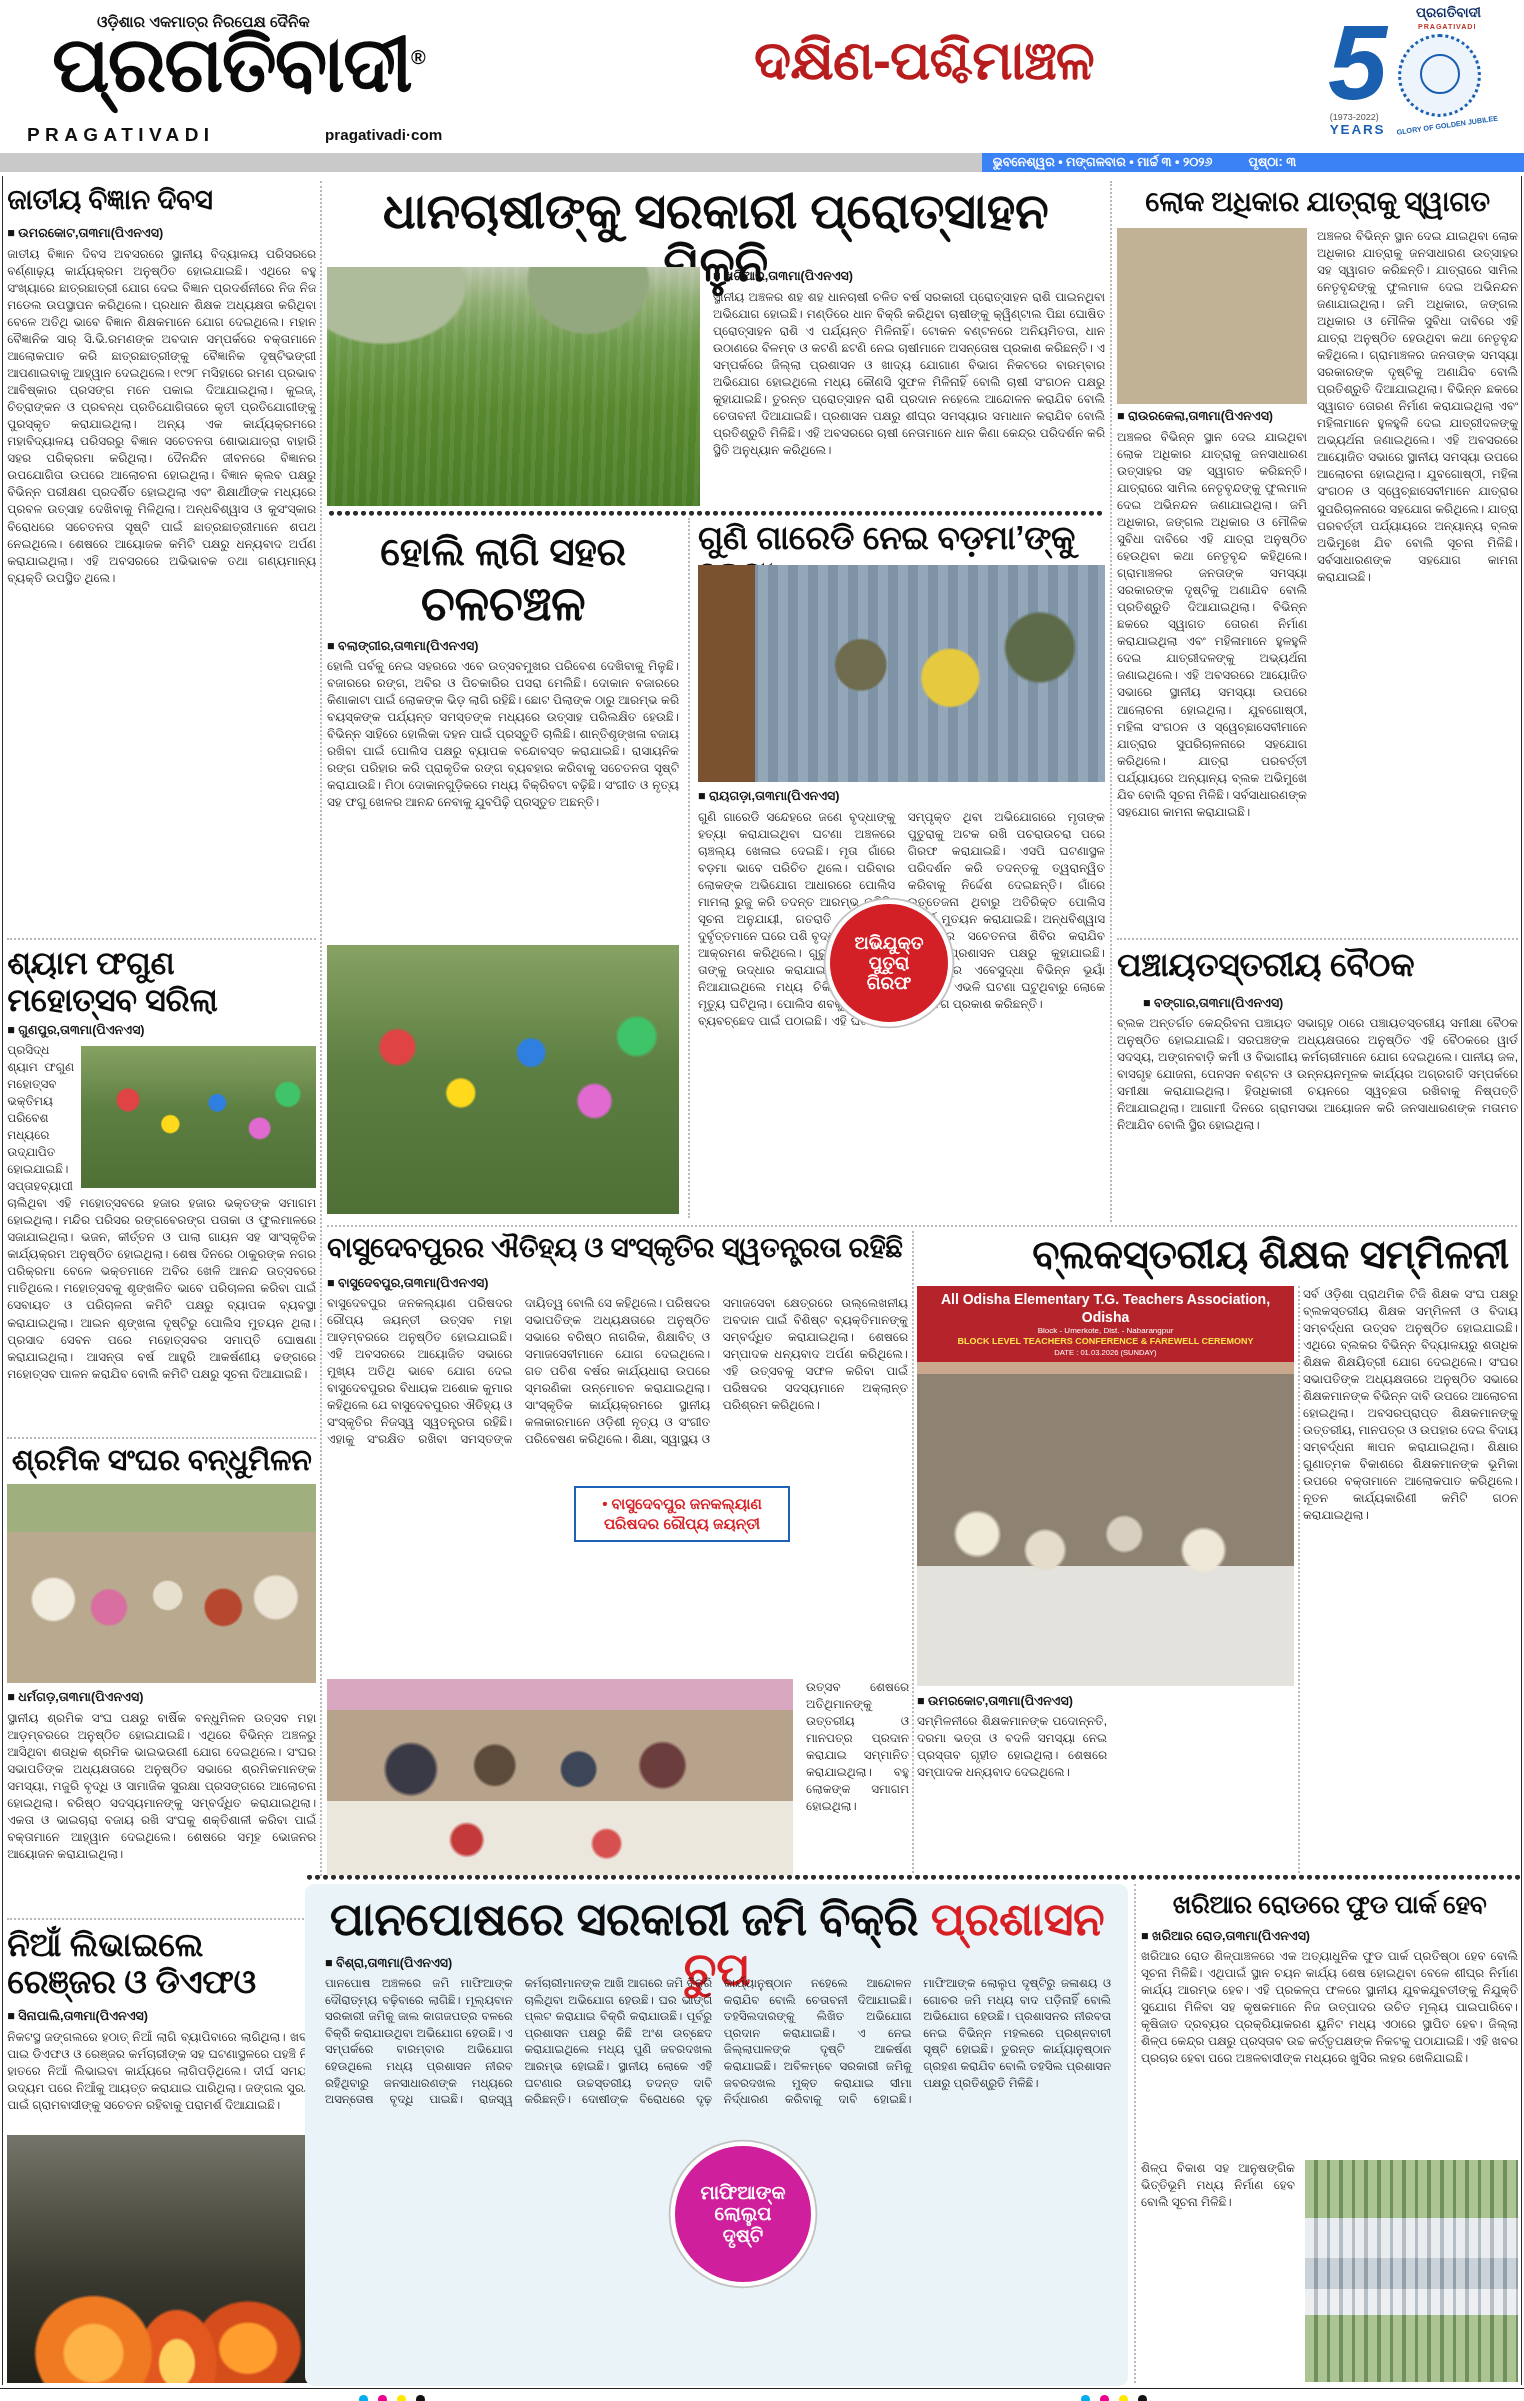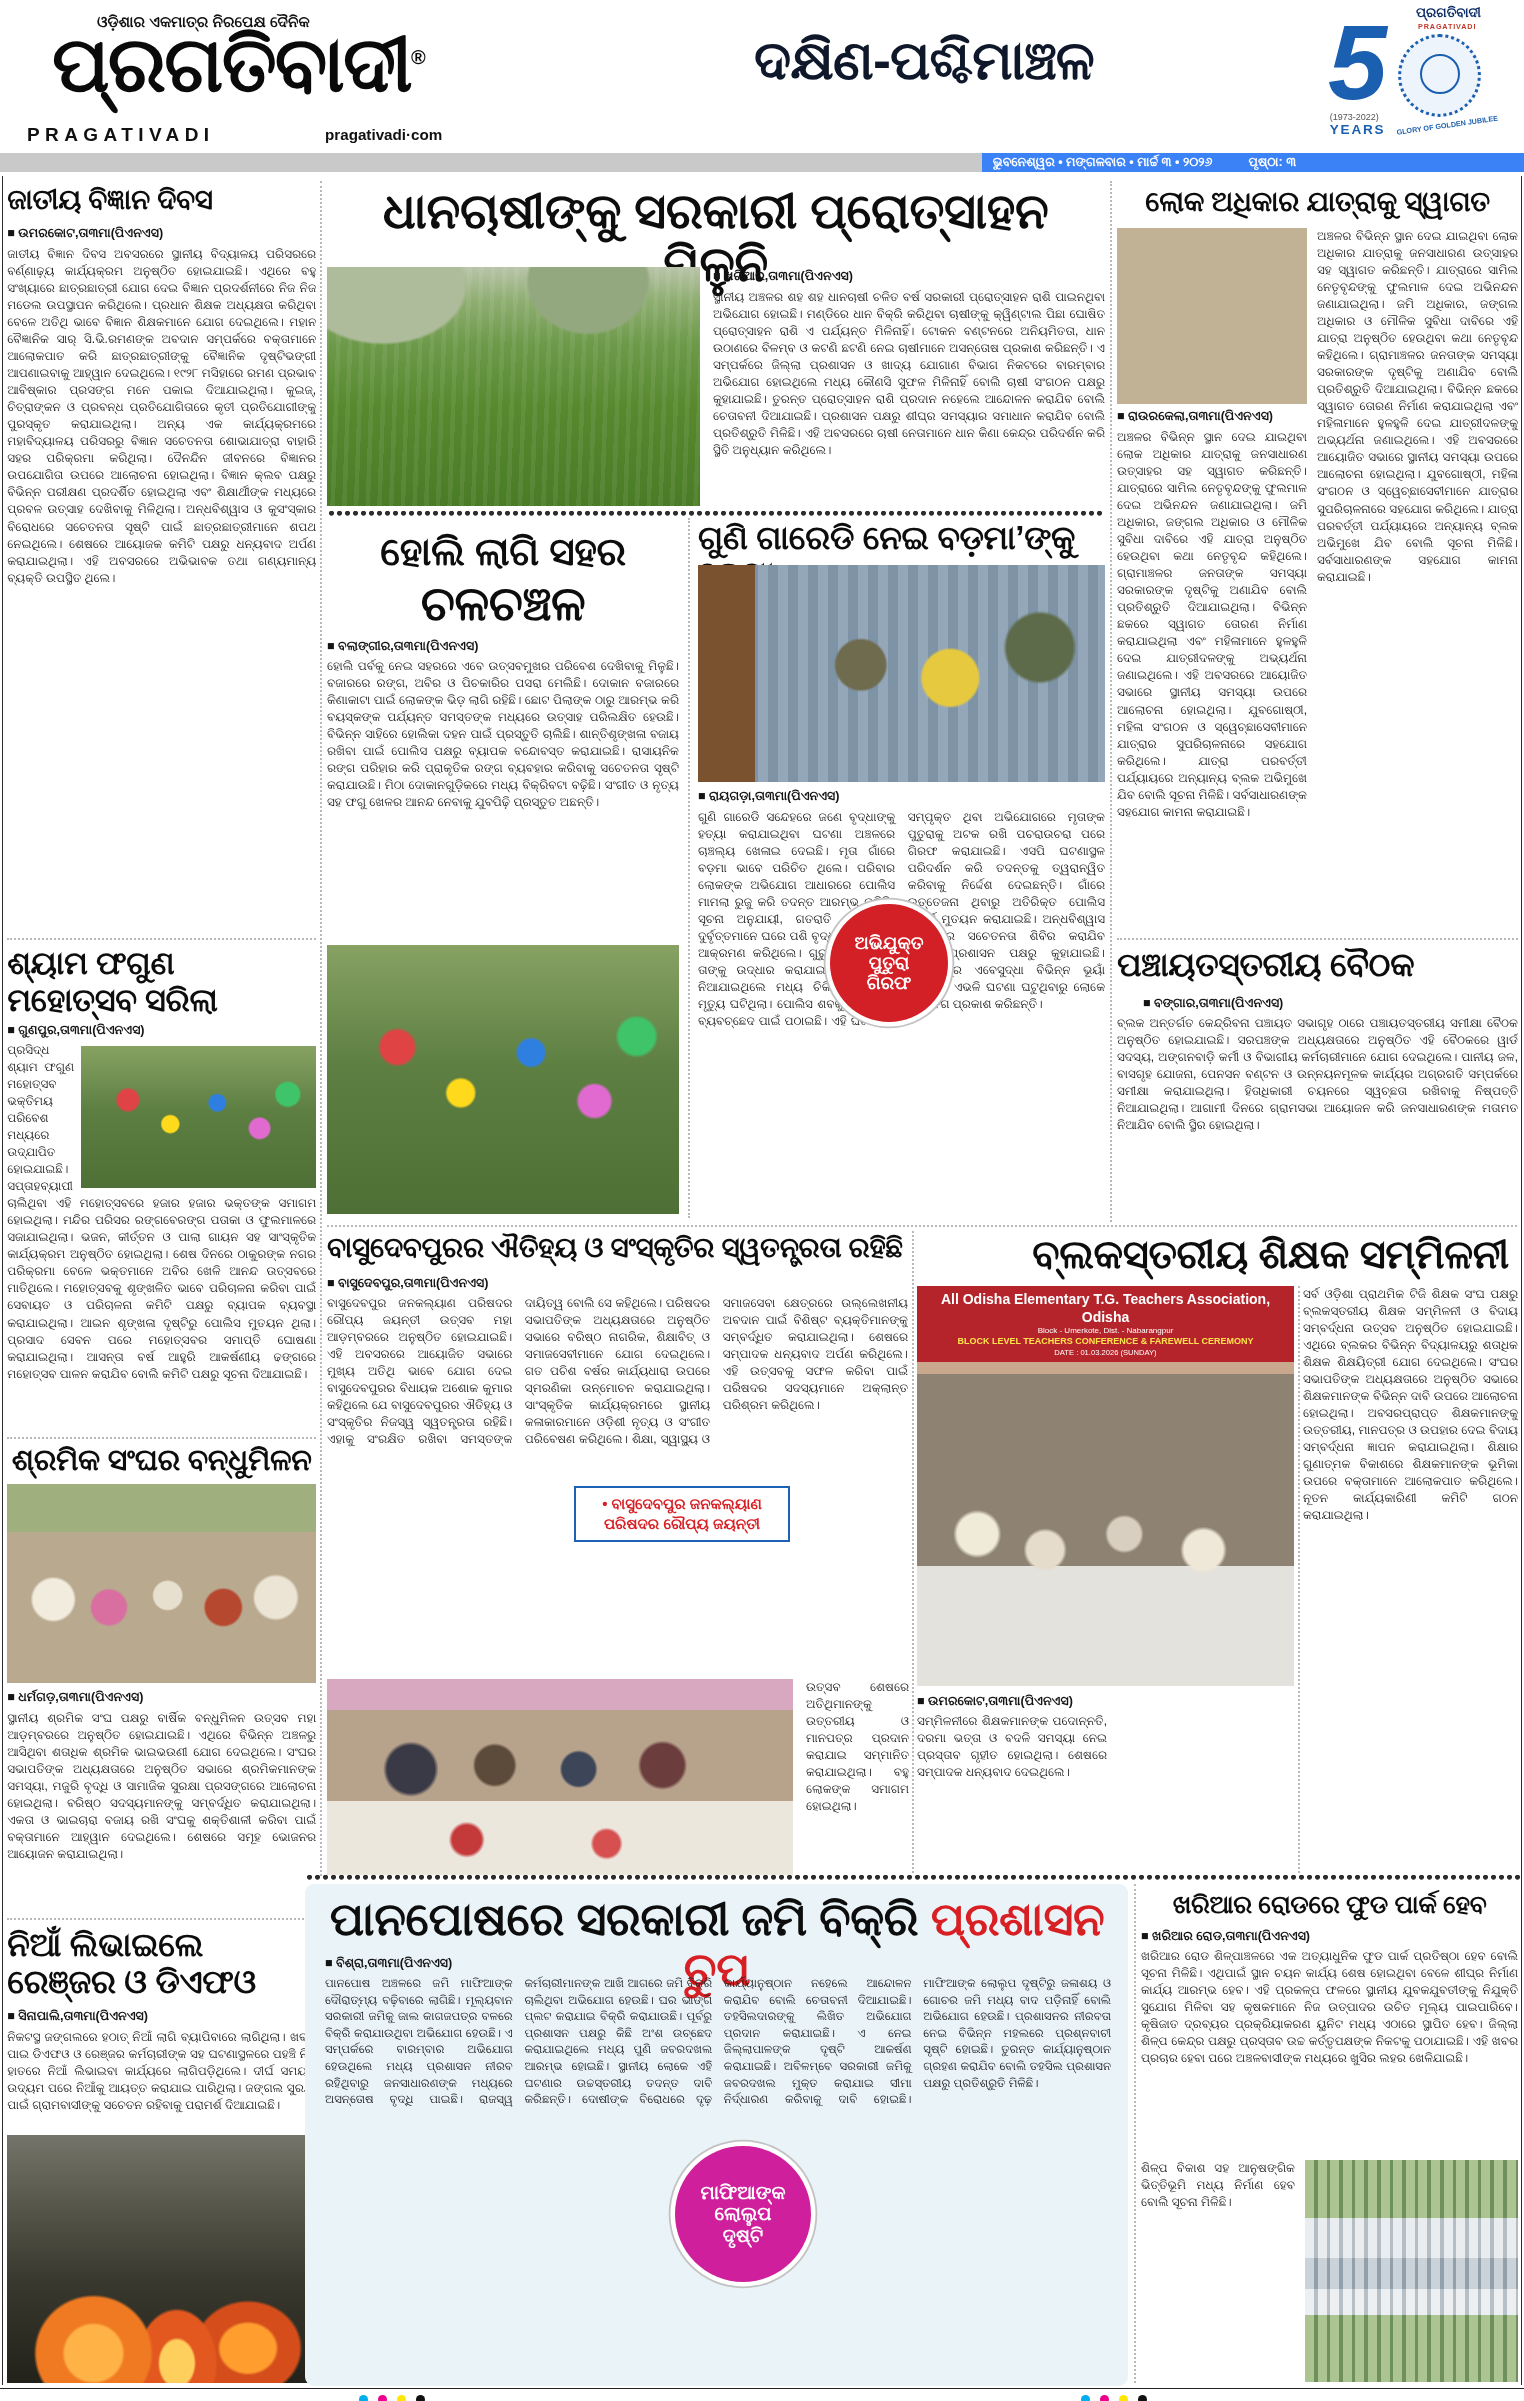--- a/index.html
+++ b/index.html
@@ -86,21 +86,21 @@
 </head>
 <body>
 
 <div id="page">
 
   <div class="abs" style="left:0;top:0;width:1525px;height:176px;">
     <div class="abs" style="left:97px;top:12.6px;font-size:15.2px;font-weight:bold;">ଓଡ଼ିଶାର ଏକମାତ୍ର ନିରପେକ୍ଷ ଦୈନିକ</div>
     <div class="abs masthead-logo" style="left:52px;top:20px;font-size:77px;"><span>ପ୍ରଗତିବାଦୀ</span><sup style="font-size:20px;">®</sup></div>
     <div class="abs" style="left:27px;top:124px;font-size:19px;font-weight:bold;letter-spacing:5.4px;">PRAGATIVADI</div>
     <div class="abs" style="left:325px;top:126px;font-size:15.2px;font-weight:bold;">pragativadi·com</div>
-    <div class="abs ctr" style="left:574px;top:29px;width:700px;font-size:54px;font-weight:900;color:#0f172a;letter-spacing:-0.9px;">ଦକ୍ଷିଣ-ପଶ୍ଚିମାଞ୍ଚଳ</div>
+    <div class="abs ctr" style="left:574px;top:29px;width:700px;font-size:54px;font-weight:900;color:#b91c1c;letter-spacing:-0.9px;">ଦକ୍ଷିଣ-ପଶ୍ଚିମାଞ୍ଚଳ</div>
 
     <div class="abs" style="left:1328px;top:3.6px;width:193px;height:145px;">
       <div class="abs" style="left:0;top:5.4px;font-size:106px;font-weight:900;color:#1b5fb0;line-height:1;font-style:italic;">5</div>
       <div class="abs" style="left:70px;top:30.5px;width:77px;height:77px;border-radius:50%;border:3.6px dotted #1b5fb0;background:#eef4fb;">
         <div style="width:36px;height:36px;margin:17px auto;border-radius:50%;border:2.7px solid #1b5fb0;"></div>
       </div>
       <div class="abs" style="left:88px;top:1.8px;font-size:13.5px;font-weight:bold;color:#0d2d66;">ପ୍ରଗତିବାଦୀ</div>
       <div class="abs" style="left:90px;top:18px;font-size:7.2px;font-weight:bold;color:#c0392b;letter-spacing:0.9px;">PRAGATIVADI</div>
       <div class="abs" style="left:1.8px;top:108px;font-size:9px;color:#555;">(1973-2022)</div>
       <div class="abs" style="left:1.8px;top:118px;font-size:13.5px;font-weight:900;color:#1b5fb0;letter-spacing:1.8px;">YEARS</div>

